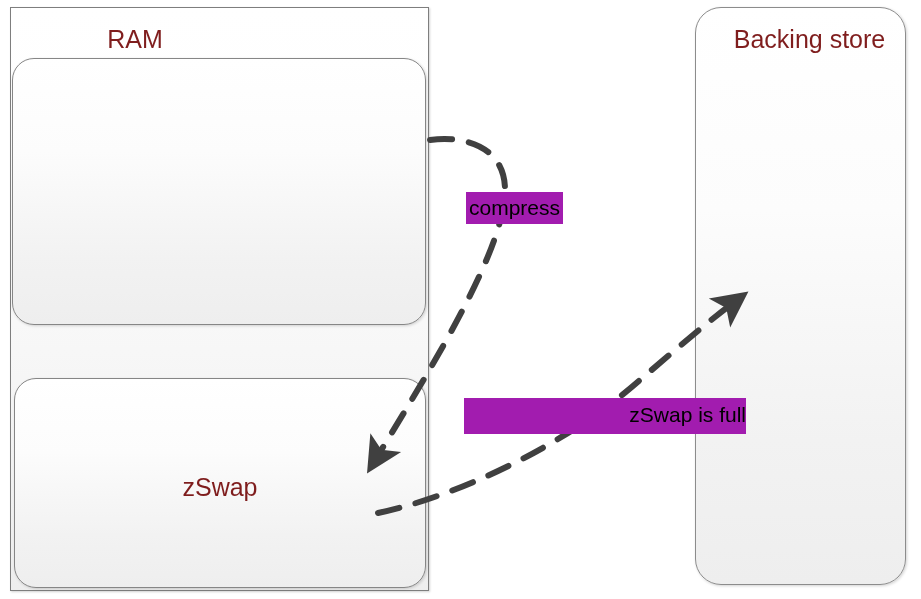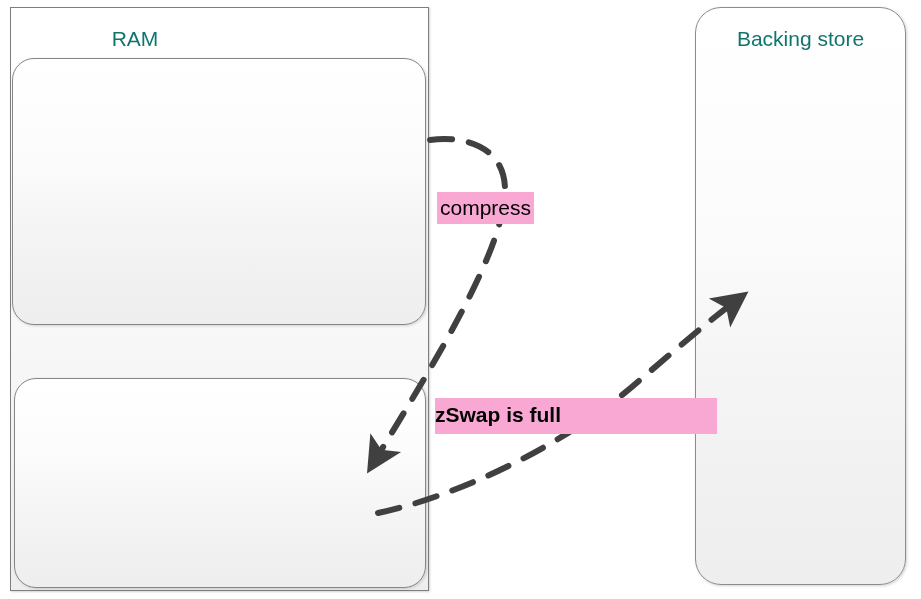--- a/index.html
+++ b/index.html
@@ -57,22 +57,22 @@
     top: 7px;
     width: 211px;
     height: 578px;
     border: 1px solid #8c8c8c;
     border-radius: 26px;
     box-shadow: 1px 1px 3px rgba(0,0,0,0.18);
   }
 
   .box-label {
     position: absolute;
-    color: #0f766e;
-    font-size: 21px;
+    color: #7f1d1d;
+    font-size: 25px;
     line-height: 26px;
     white-space: nowrap;
     text-align: center;
   }
   #ram-title {
     left: 10px;
     top: 26px;
     width: 250px;
     text-align: center;
   }
@@ -83,72 +83,74 @@
   }
   #zswap-label {
     left: 14px;
     top: 474px;
     width: 412px;
   }
   #backing-store-title {
     left: 695px;
     top: 26px;
     width: 211px;
+    padding-left: 9px;
   }
 
   
   #arrow-layer {
     position: absolute;
     left: 0;
     top: 0;
     width: 921px;
     height: 599px;
     pointer-events: none;
   }
 
   
   .edge-label {
     position: absolute;
-    background: #f9a8d4;
+    background: #a21caf;
     color: #000000;
     font-size: 21px;
     line-height: 30px;
     white-space: nowrap;
-    text-align: left;
+    text-align: right;
+    margin-left: 29px;
   }
   #compress-label {
     left: 437px;
     top: 192px;
     padding: 1px 3px;
   }
   #swapout-label {
     left: 435px;
     top: 398px;
     width: 282px;
     padding: 2px 0 4px 0;
-    font-weight: bold;
   }
   #swapout-label .line {
     display: block;
   }
 </style>
 </head>
 <body>
 
 <div id="canvas">
 
   <div class="box" id="ram-container"></div>
 
   <div class="box" id="main-ram-box"></div>
 
   <div class="box" id="zswap-box"></div>
 
   <div class="box" id="backing-store-box"></div>
 
   <div class="box-label" id="ram-title">RAM</div>
+  <div class="box-label" id="zswap-label">zSwap</div>
   <div class="box-label" id="backing-store-title">Backing store</div>
 
   <svg id="arrow-layer" viewBox="0 0 921 599" xmlns="http://www.w3.org/2000/svg">
     <defs>
       <marker id="arrowhead-compress" markerWidth="7" markerHeight="7" refX="3.2" refY="3.4" orient="auto" markerUnits="strokeWidth">
         <path d="M 0.4 0.4 L 6.4 3.4 L 0.4 6.4 L 1.8 3.4 Z" fill="#404040"></path>
       </marker>
       <marker id="arrowhead-swapout" markerWidth="7" markerHeight="7" refX="3.2" refY="3.4" orient="auto" markerUnits="strokeWidth">
         <path d="M 0.4 0.4 L 6.4 3.4 L 0.4 6.4 L 1.8 3.4 Z" fill="#404040"></path>
       </marker>

